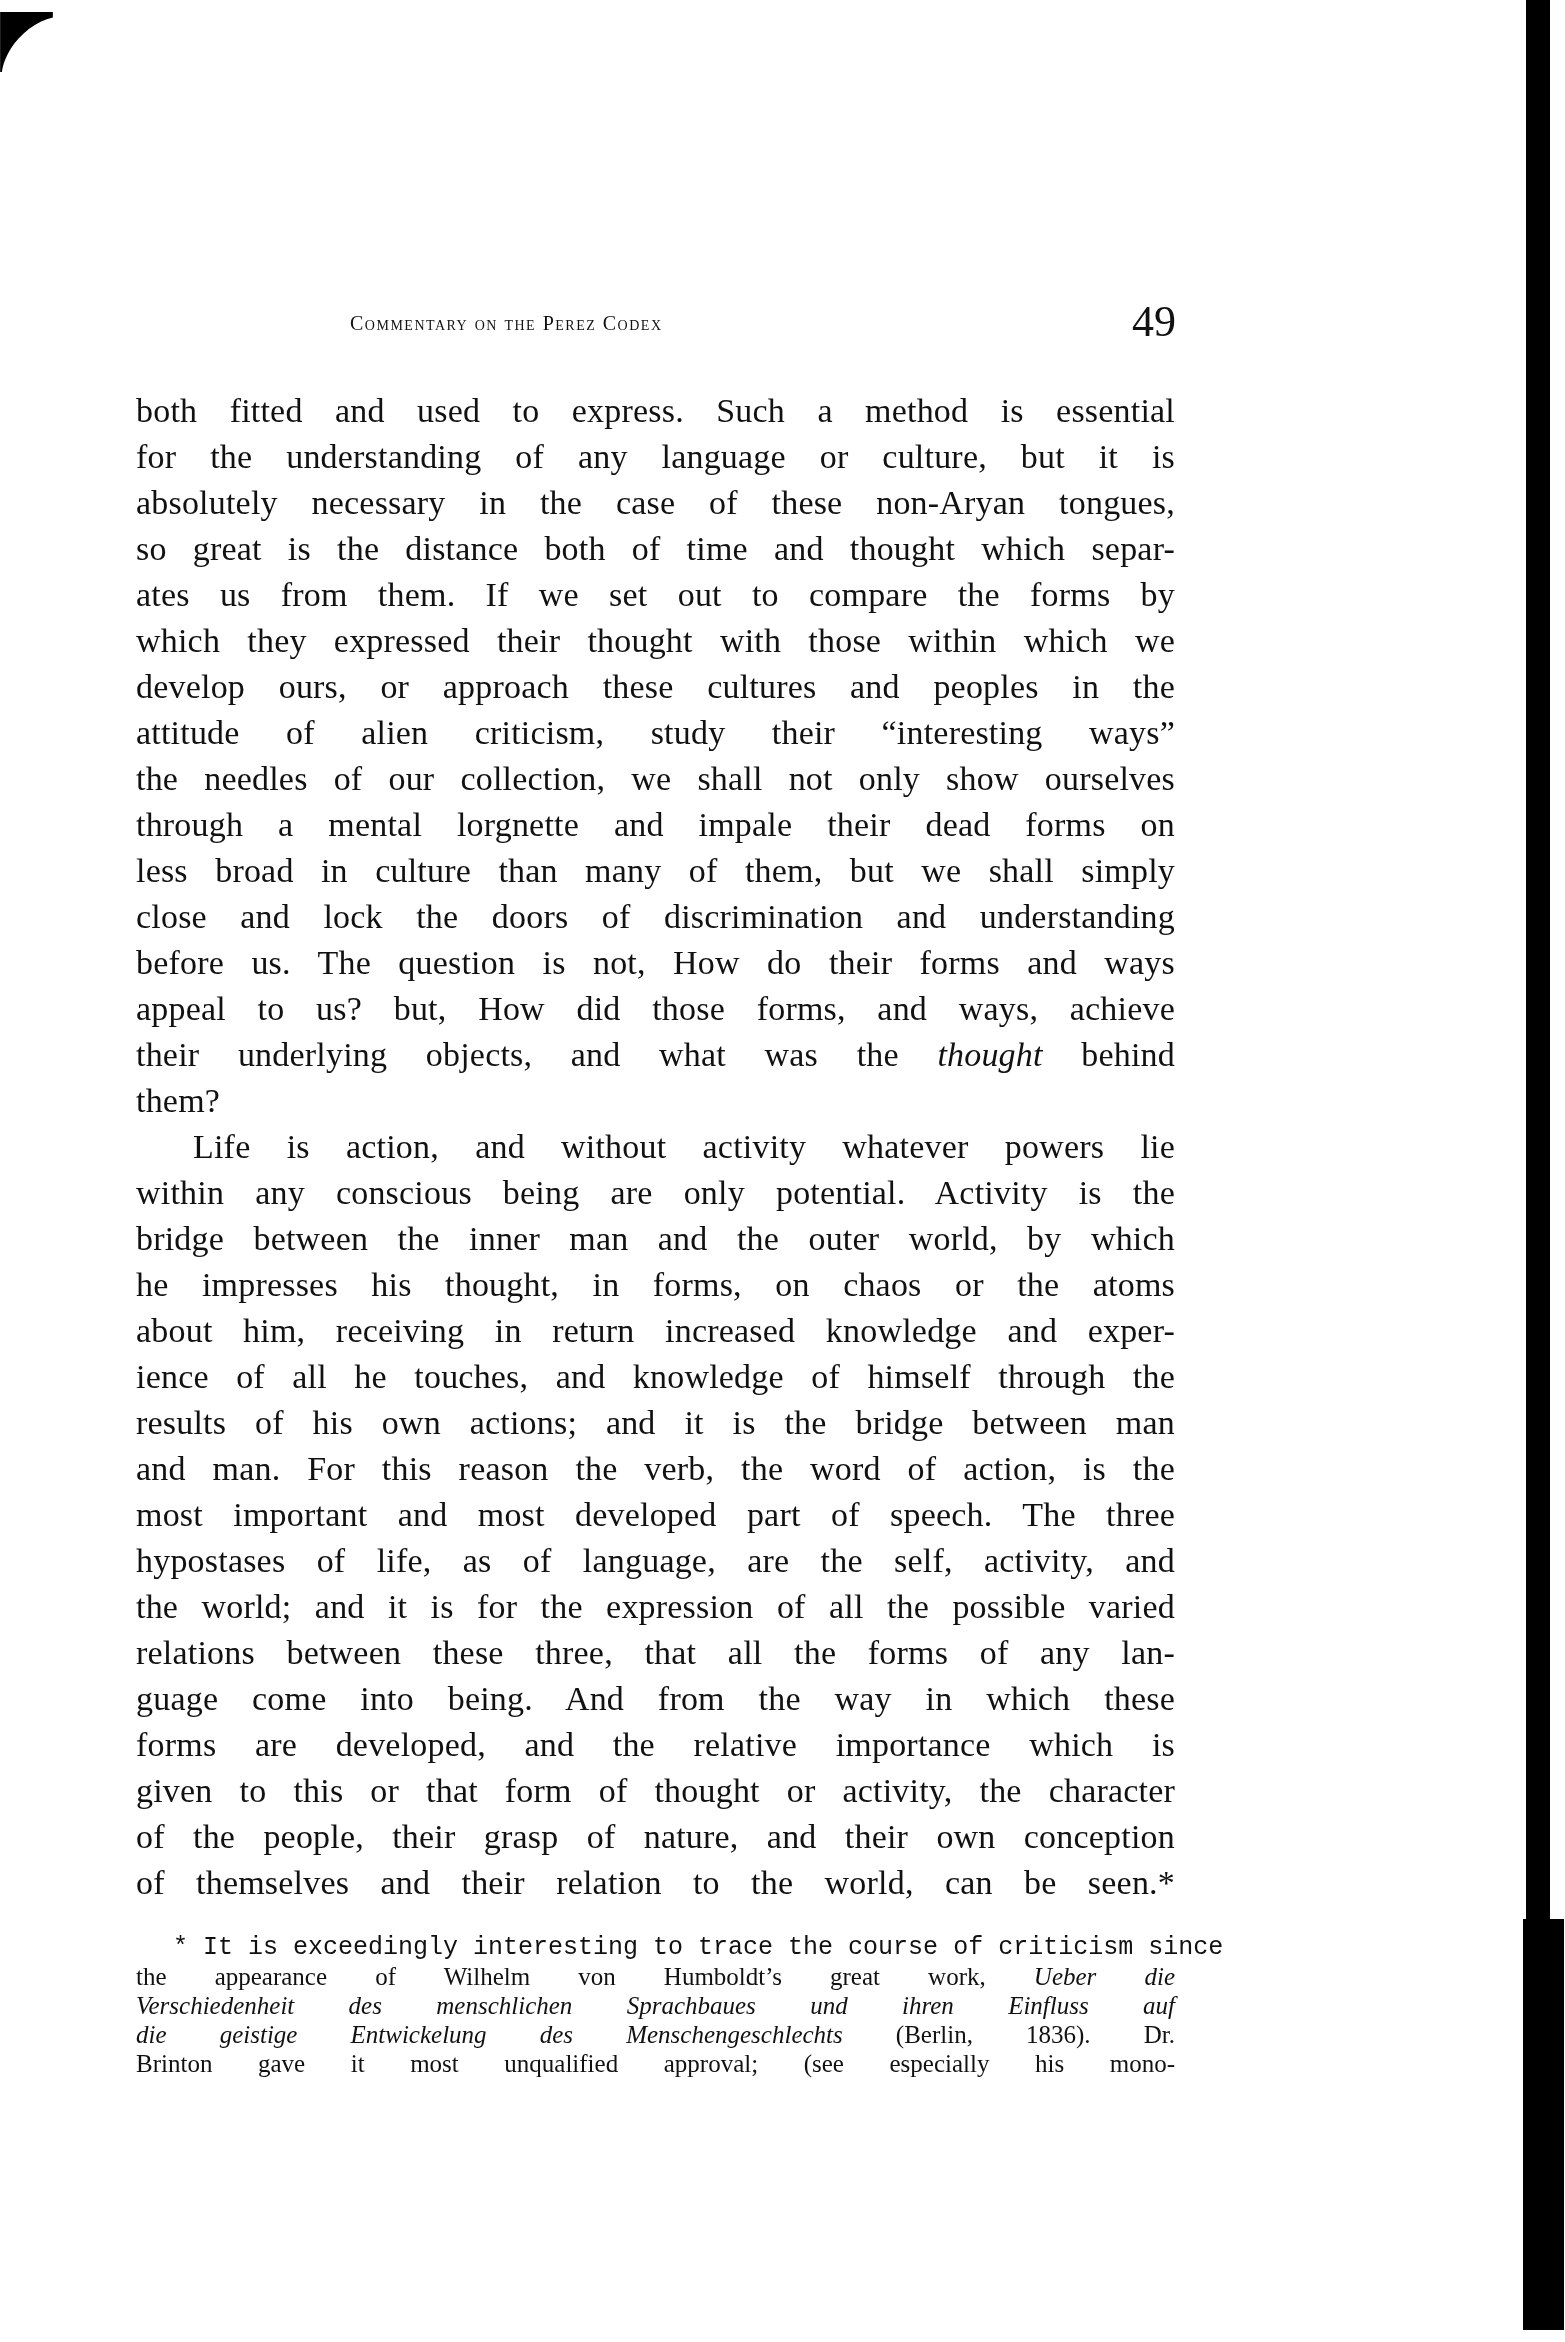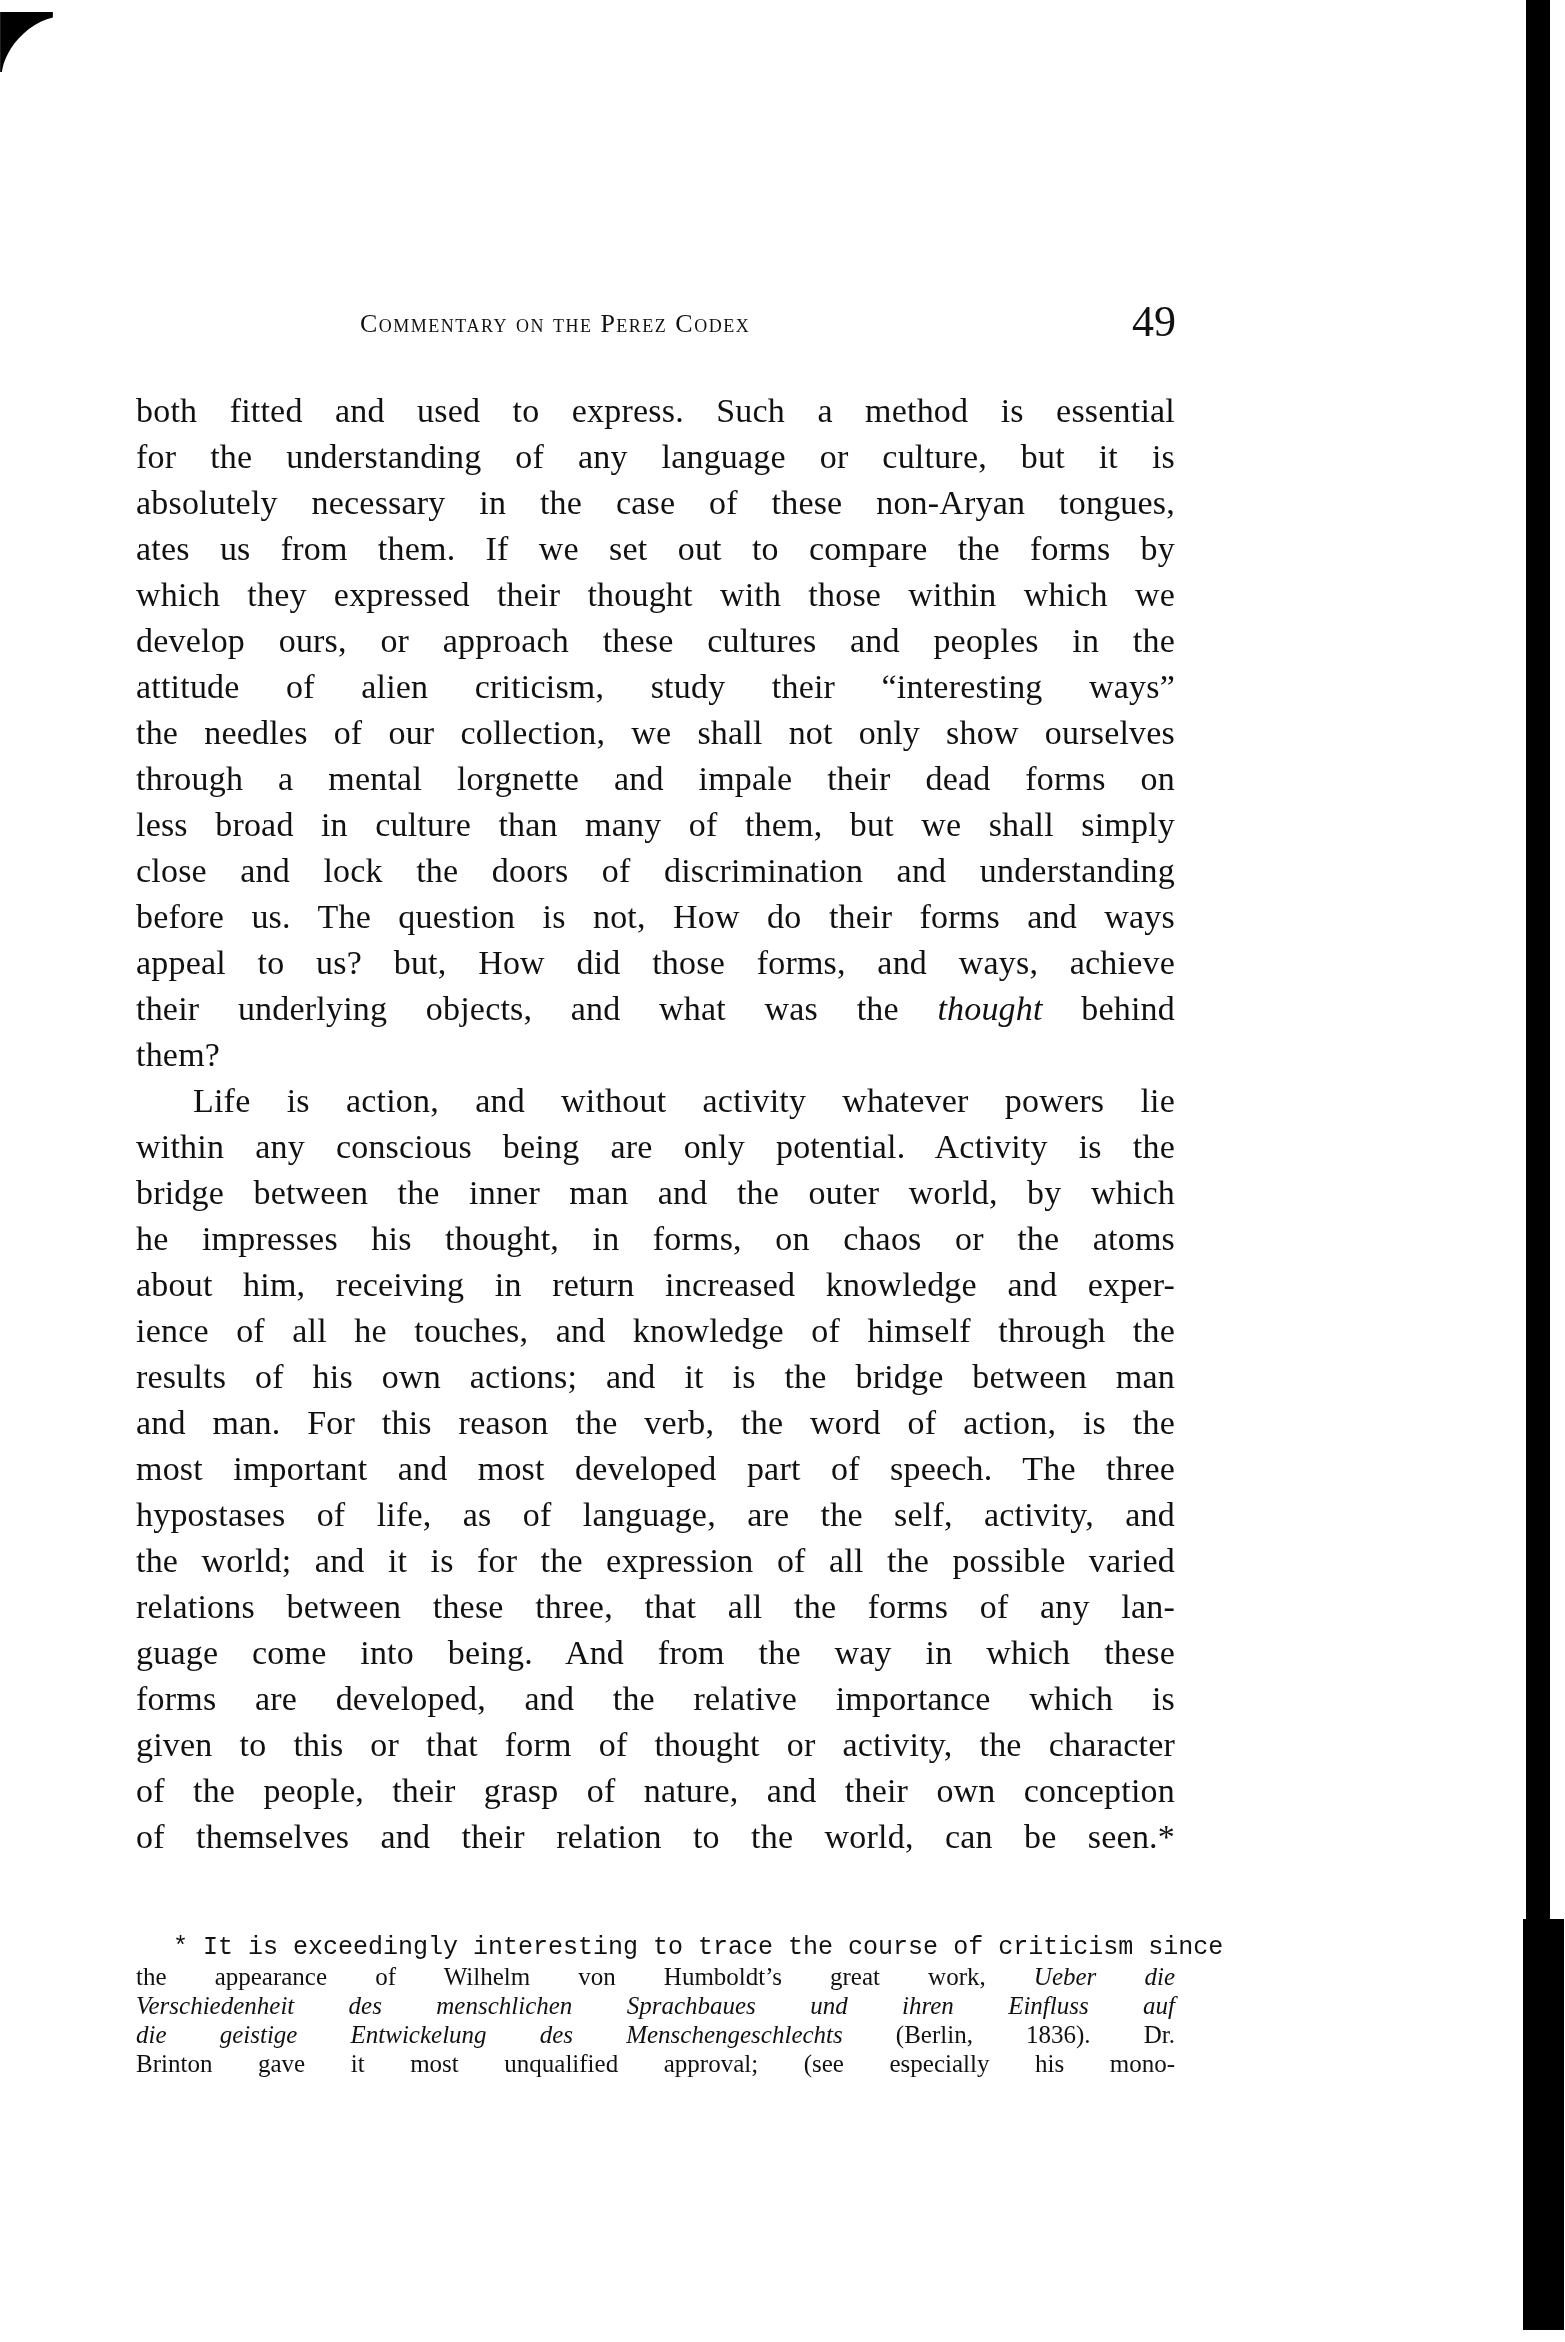--- a/index.html
+++ b/index.html
@@ -40,23 +40,23 @@
   }
   .running-head {
     position: absolute;
     left: 123px;
     top: 305px;
     width: 1053px;
     height: 37px;
   }
   .running-title {
     position: absolute;
-    left: 237px;
+    left: 227px;
     top: 0;
-    font-size: 26px;
+    font-size: 20px;
     letter-spacing: 1.5px;
     font-variant: small-caps;
     text-transform: none;
     line-height: 37px;
     white-space: nowrap;
   }
   .page-number {
     position: absolute;
     right: 0;
     top: -1.8px;
@@ -120,20 +120,21 @@
 <div class="running-head">
   <span class="running-title">Commentary on the Perez Codex</span>
   <span class="page-number">49</span>
 </div>
 
 <div class="body-text">
   <div class="paragraph">
     <span class="line">both fitted and used to express.  Such a method is essential</span>
     <span class="line">for the understanding of any language or culture, but it is</span>
     <span class="line">absolutely necessary in the case of these non-Aryan tongues,</span>
+    <span class="line">so great is the distance both of time and thought which separ-</span>
     <span class="line">ates us from them.  If we set out to compare the forms by</span>
     <span class="line">which they expressed their thought with those within which we</span>
     <span class="line">develop ours, or approach these cultures and peoples in the</span>
     <span class="line">attitude of alien criticism, study their “interesting ways”</span>
     <span class="line">the needles of our collection, we shall not only show ourselves</span>
     <span class="line">through a mental lorgnette and impale their dead forms on</span>
     <span class="line">less broad in culture than many of them, but we shall simply</span>
     <span class="line">close and lock the doors of discrimination and understanding</span>
     <span class="line">before us.  The question is not, How do their forms and ways</span>
     <span class="line">appeal to us?  but, How did those forms, and ways, achieve</span>

